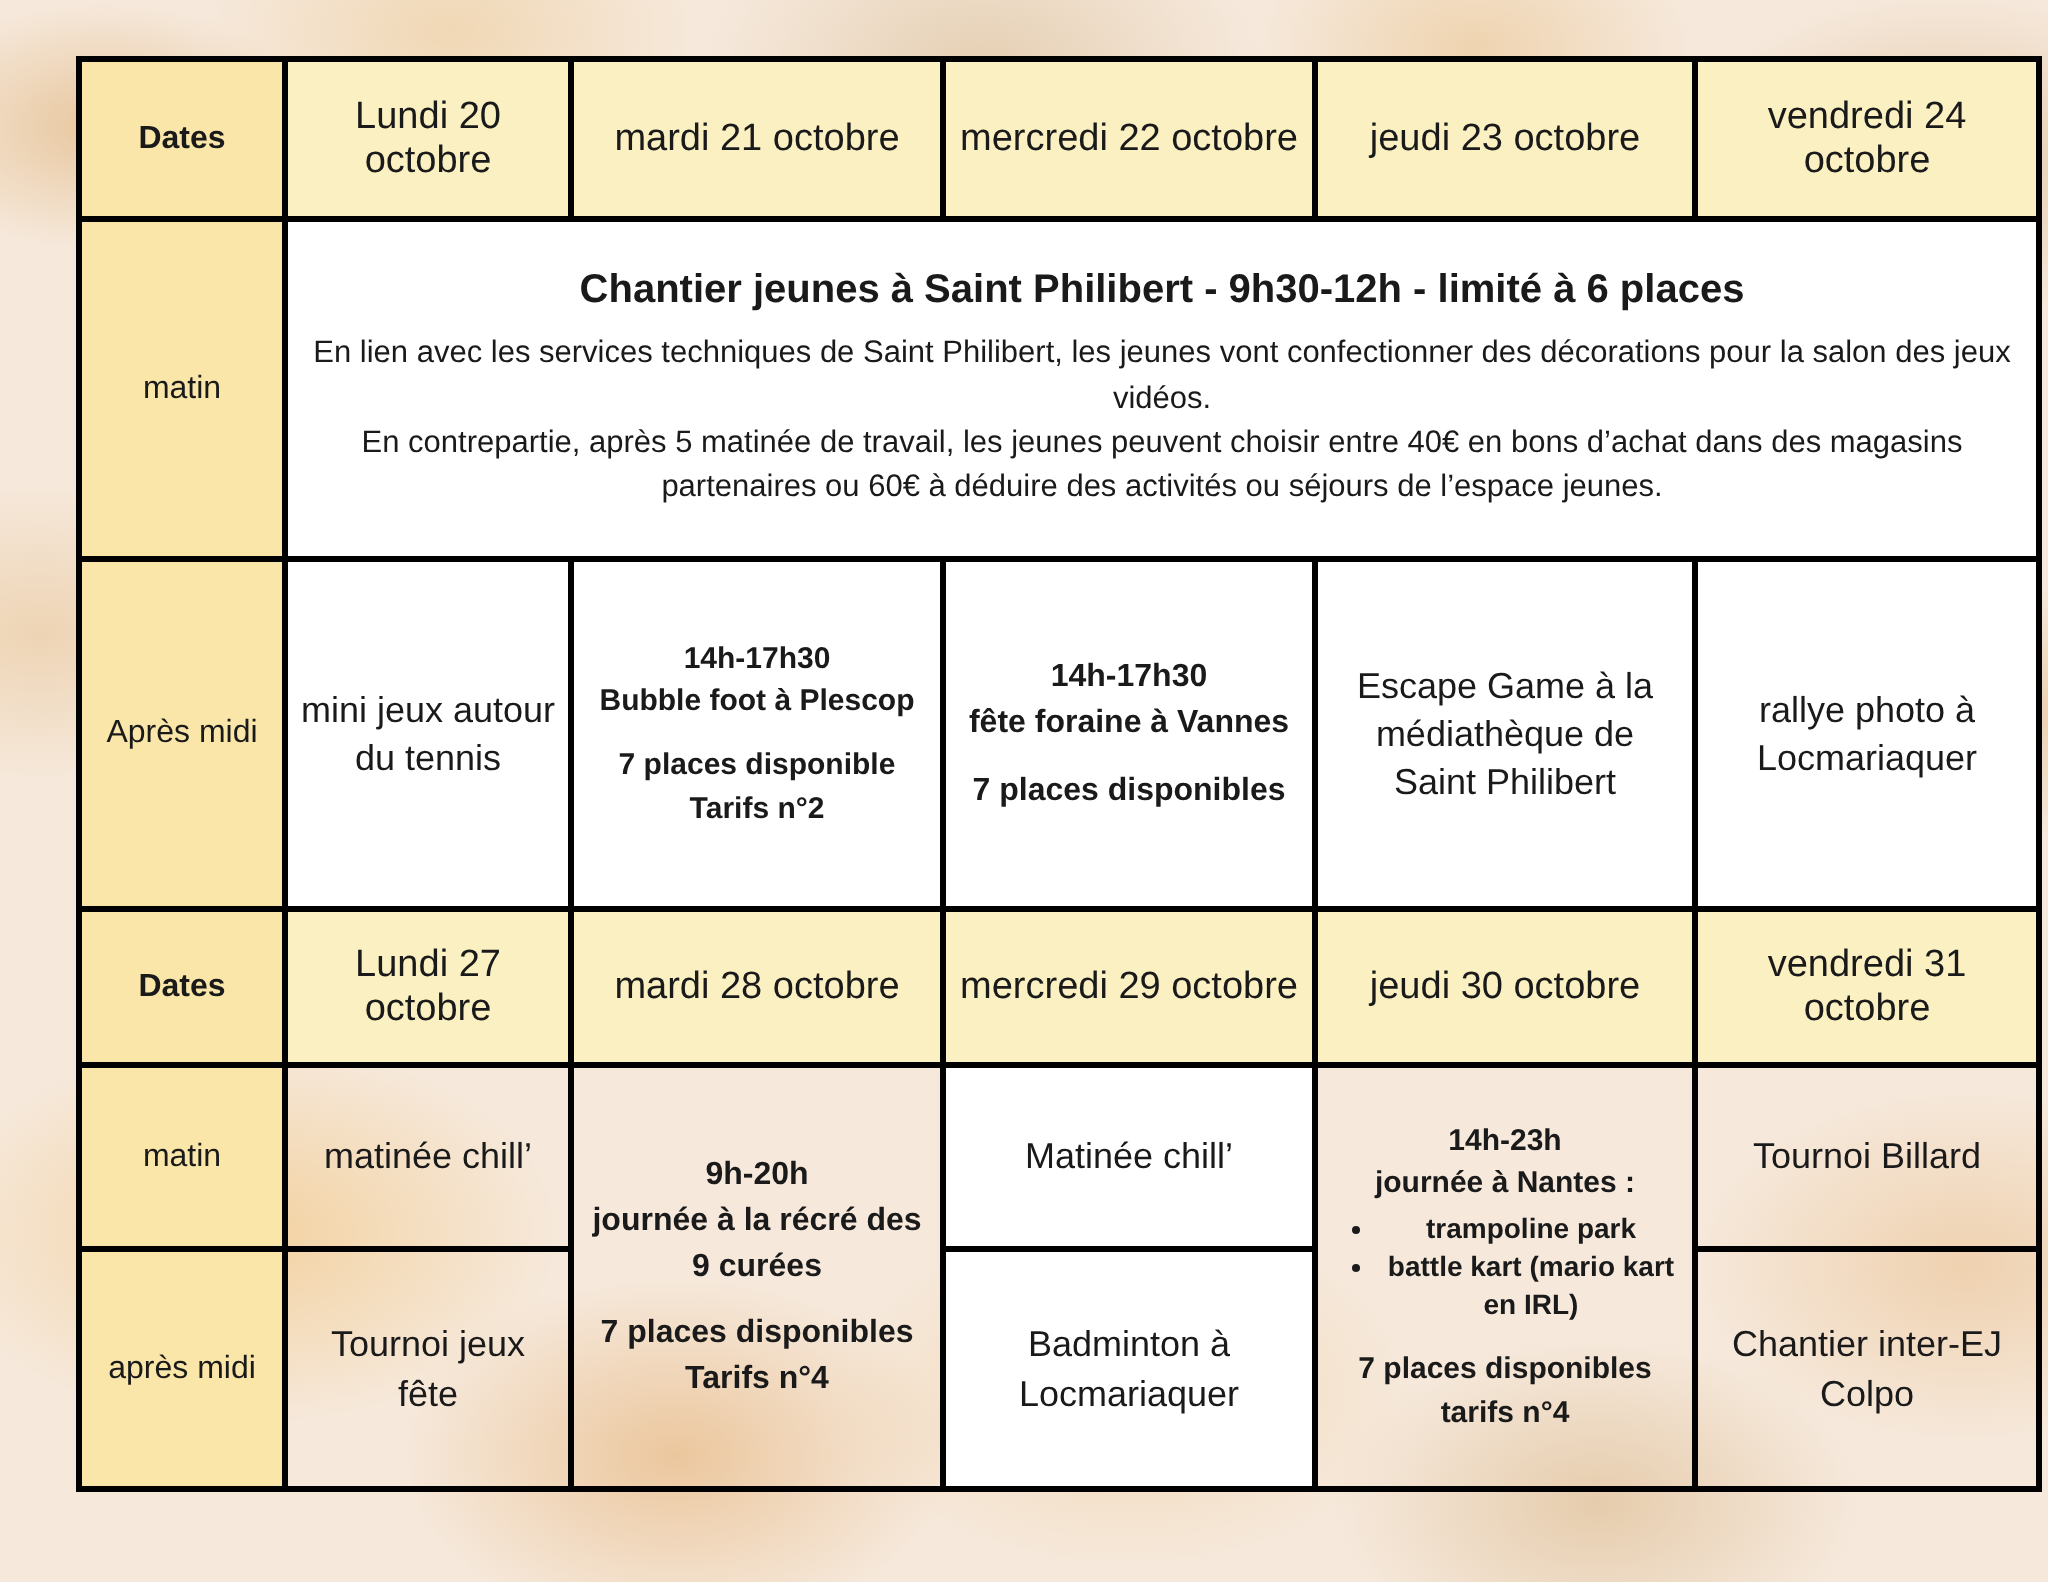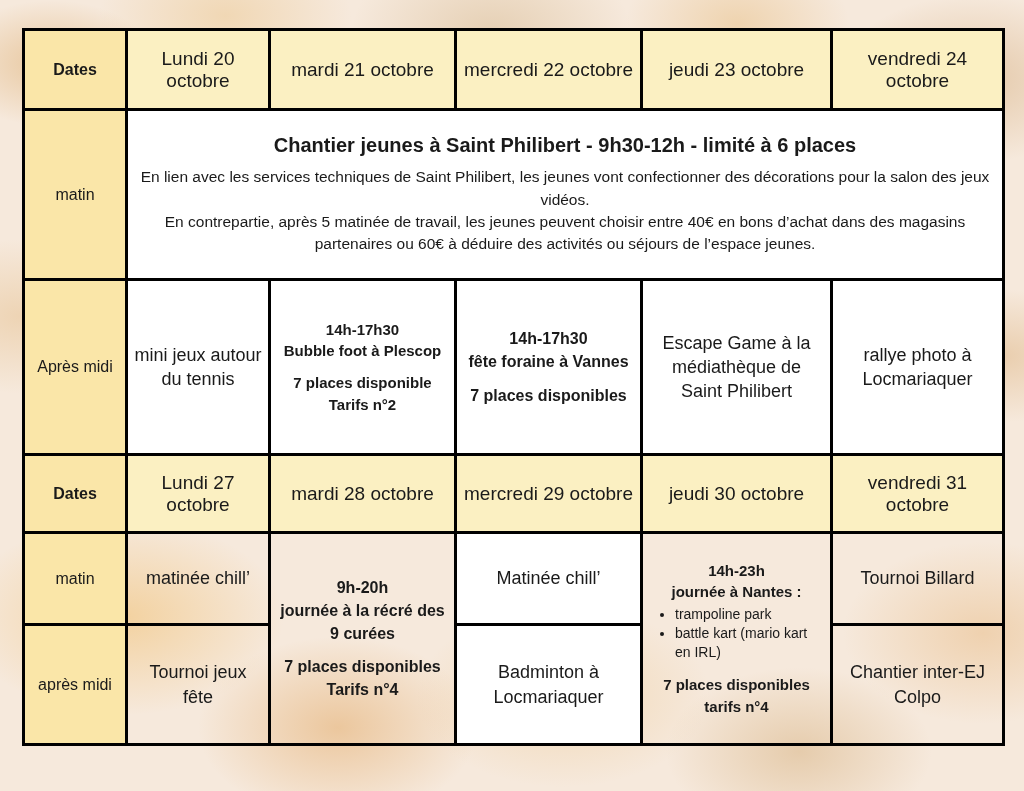--- a/index.html
+++ b/index.html
@@ -29,21 +29,21 @@
       radial-gradient(ellipse 150px 95px at 98% 45%, rgba(215,165,105,0.40), rgba(215,165,105,0) 70%),
       radial-gradient(ellipse 230px 140px at 12% 78%, rgba(240,190,110,0.55), rgba(240,190,110,0) 70%),
       radial-gradient(ellipse 200px 130px at 33% 92%, rgba(225,165,95,0.50), rgba(225,165,95,0) 70%),
       radial-gradient(ellipse 210px 130px at 55% 88%, rgba(235,195,135,0.45), rgba(235,195,135,0) 70%),
       radial-gradient(ellipse 190px 120px at 78% 95%, rgba(205,160,100,0.40), rgba(205,160,100,0) 70%),
       radial-gradient(ellipse 200px 130px at 96% 80%, rgba(230,180,120,0.45), rgba(230,180,120,0) 70%),
       radial-gradient(ellipse 120px 80px at 60% 55%, rgba(210,165,110,0.20), rgba(210,165,110,0) 70%);
   }
   #sheet {
     position: absolute;
-    left: 22px;
+    left: 38px;
     top: 28px;
     width: 980px;
     height: 745px;
   }
   table.planning {
     width: 980px;
     border-collapse: collapse;
     table-layout: fixed;
   }
   table.planning td {
@@ -102,23 +102,23 @@
   }
   .bold {
     font-size: 15px;
     font-weight: bold;
     line-height: 1.45;
   }
   .spacer { height: 10px; }
   ul.bullets {
     margin: 2px 0 2px 0;
     padding-left: 26px;
-    text-align: left;
+    text-align: center;
     font-size: 14px;
-    font-weight: normal;
+    font-weight: bold;
     line-height: 1.35;
   }
   ul.bullets li { margin: 0; }
 </style>
 </head>
 <body>
 
 <div id="bg"></div>
 
 <div id="sheet">

